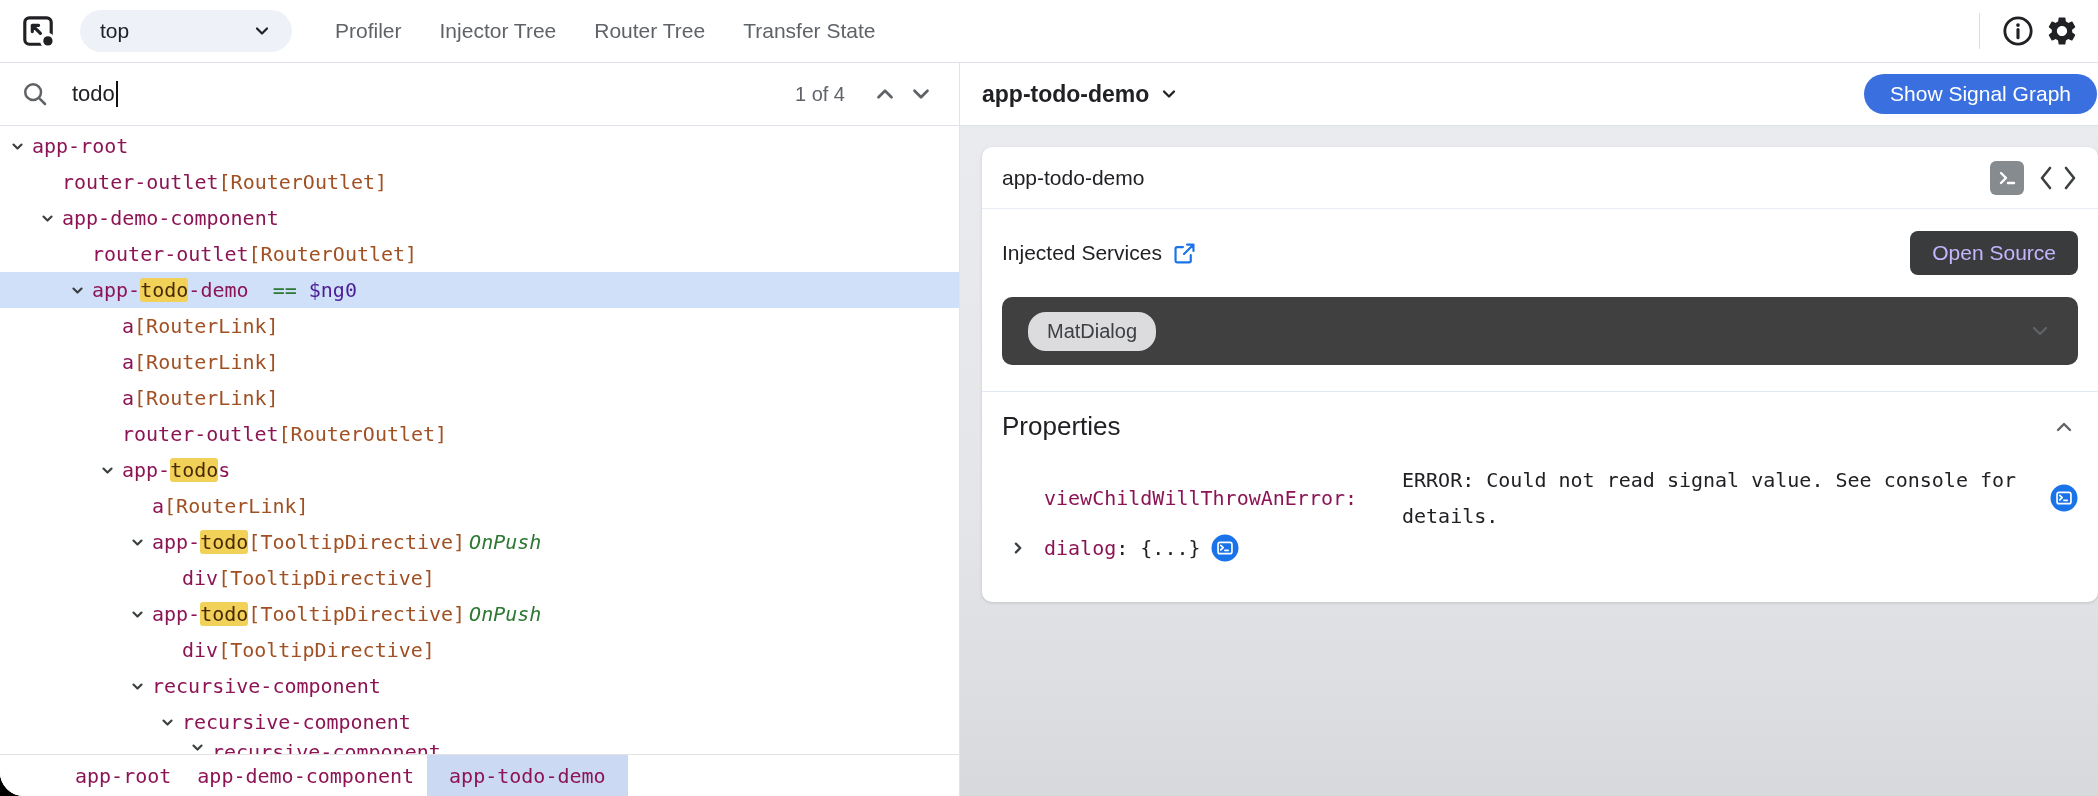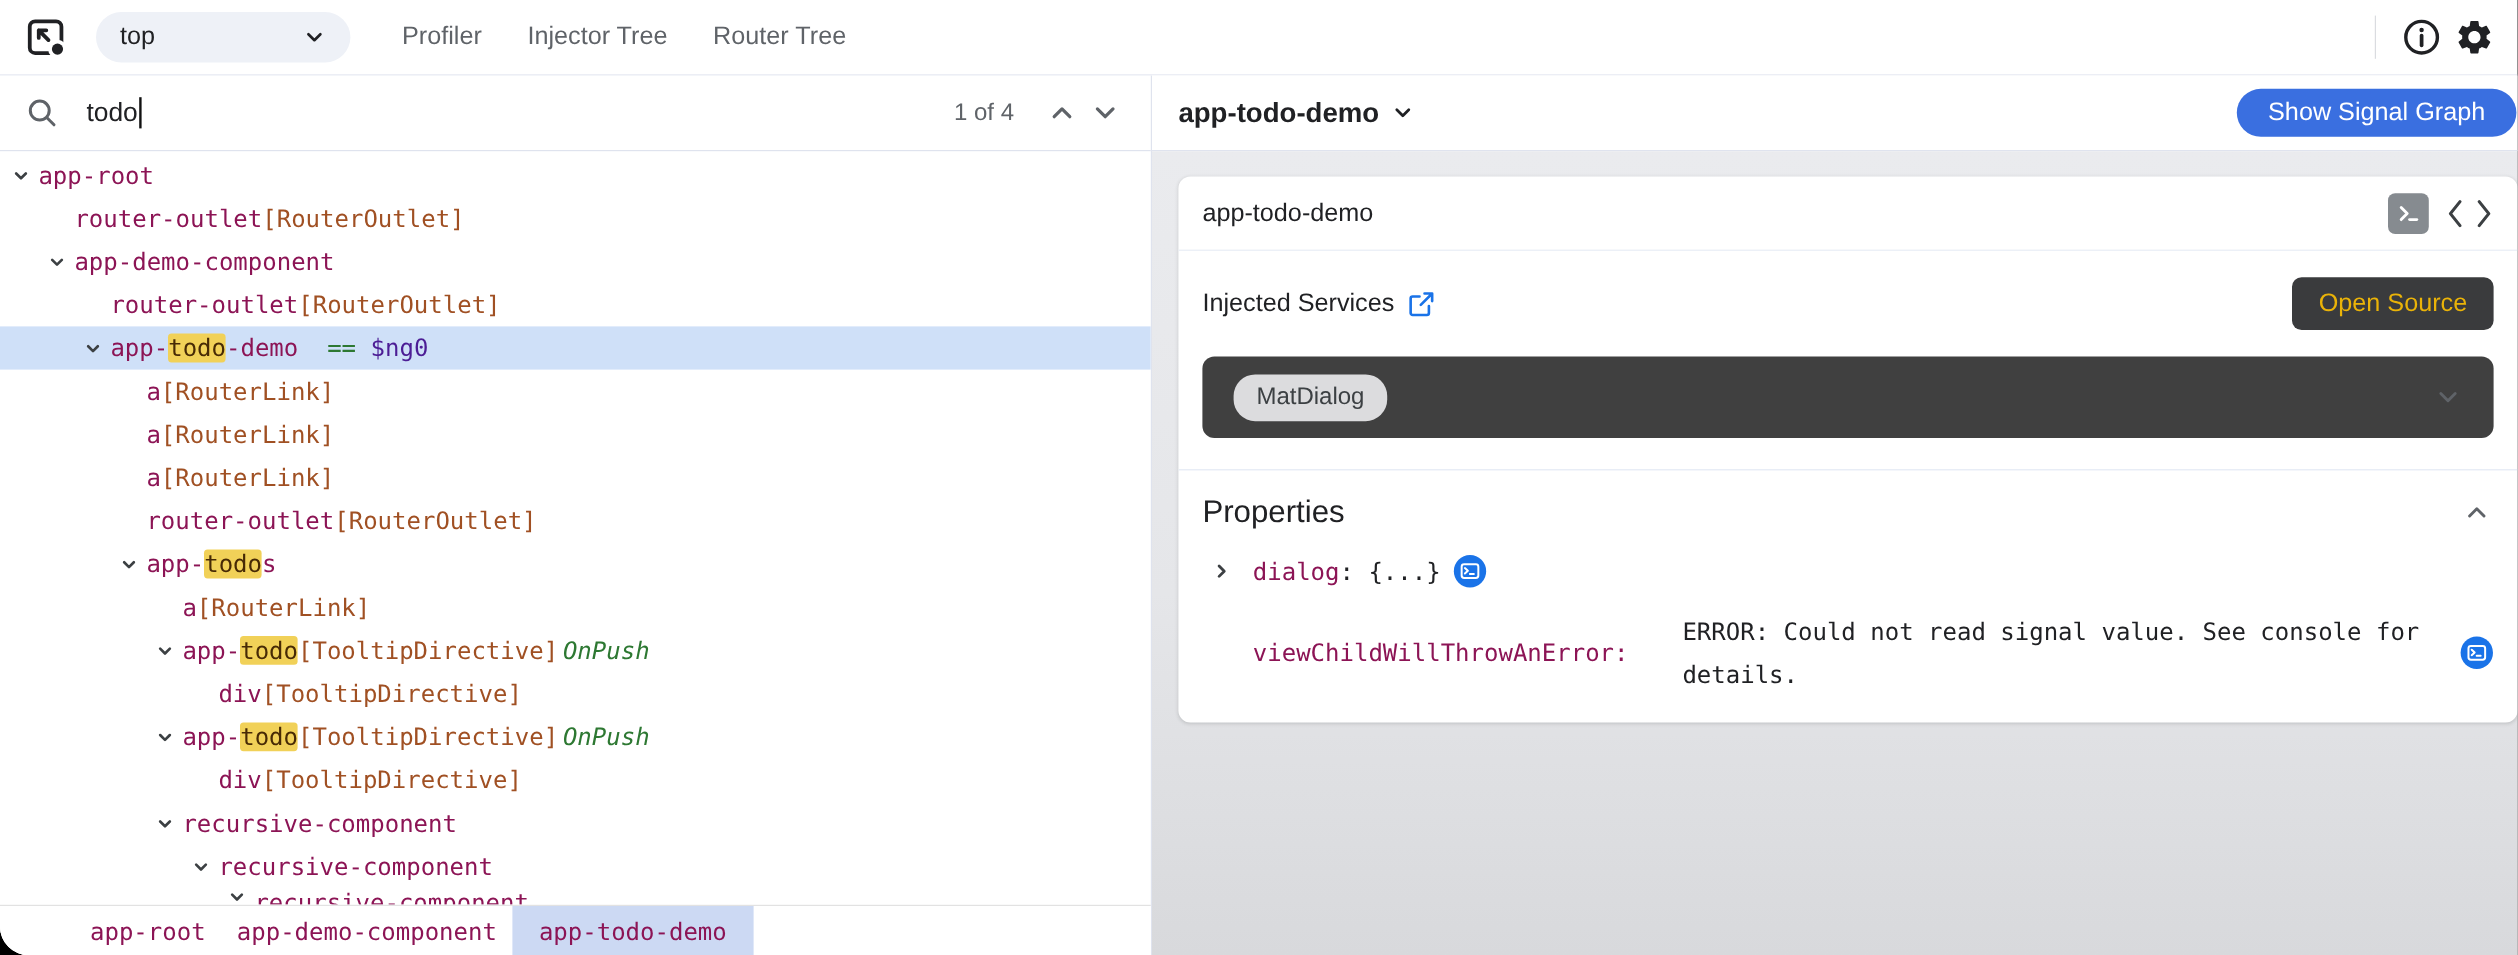--- a/index.html
+++ b/index.html
@@ -66,21 +66,21 @@
   .card { background:#fff; border-radius:10px; box-shadow:0 1px 3px rgba(60,64,67,.18); overflow:hidden; }
   .card-header { height:62px; display:flex; align-items:center; padding:0 20px; border-bottom:1px solid #e8edf6; }
   .card-title { font-size:21px; color:#202124; }
   .card-header-icons { margin-left:auto; display:flex; align-items:center; gap:14px; }
   .term-btn { width:34px; height:34px; border:none; border-radius:6px; background:#868b90; display:flex; align-items:center; justify-content:center; cursor:pointer; }
   .code-btn { width:40px; height:34px; border:none; background:none; display:flex; align-items:center; justify-content:center; cursor:pointer; }
   .section-row { display:flex; align-items:center; padding:22px 20px 8px 20px; }
   .section-label { font-size:21px; font-weight:500; color:#202124; display:flex; align-items:center; gap:10px; }
   .ext-link { display:flex; cursor:pointer; }
   .open-source-btn { margin-left:auto; height:44px; padding:0 22px; border:none; border-radius:8px; background:#3a3b3d;
-    color:#eab308; font-size:21px; font-family:"Liberation Sans", sans-serif; cursor:pointer; }
+    color:#c4b5fd; font-size:21px; font-family:"Liberation Sans", sans-serif; cursor:pointer; }
   .services-box { margin:14px 20px 26px 20px; height:68px; background:#404040; border-radius:10px;
     display:flex; align-items:center; padding:0 26px; }
   .chip { background:#dcdcde; border-radius:18px; padding:8px 19px; font-size:20px; color:#3c4043; cursor:default; }
   .services-chev { margin-left:auto; display:flex; cursor:pointer; }
   .card-divider { border-top:1px solid #e3e9f4; }
   .props-header { display:flex; align-items:center; padding:19px 22px 14px 20px; }
   .props-label { font-size:26px; color:#202124; }
   .props-chev { margin-left:auto; display:flex; cursor:pointer; }
   .props-body { padding:6px 20px 22px 28px; font-family:"DejaVu Sans Mono", monospace; }
   .prop-row { display:flex; align-items:center; }
@@ -114,20 +114,21 @@
       <span class="fs-chev">
         <svg width="20" height="20" viewBox="0 0 20 20" fill="none">
             <path d="M5 7.5 L10 12.5 L15 7.5" stroke="#202124" stroke-width="2.2" stroke-linecap="round" stroke-linejoin="round"></path>
           </svg>
       </span>
     </div>
     <nav class="tabs" id="tabs">
         <span class="tab">Profiler</span>
         <span class="tab">Injector Tree</span>
         <span class="tab">Router Tree</span>
+        <span class="tab">Transfer State</span>
       </nav>
     <div class="topbar-spacer"></div>
     <div class="topbar-divider"></div>
     <button class="icon-btn">
       <svg width="34" height="34" viewBox="0 0 24 24" fill="none">
         <circle cx="12" cy="12" r="9.3" stroke="#202124" stroke-width="2"></circle>
         <circle cx="12" cy="7.8" r="1.3" fill="#202124"></circle>
         <path d="M12 11 V16.8" stroke="#202124" stroke-width="2.2" stroke-linecap="round"></path>
       </svg>
     </button>
@@ -263,49 +264,49 @@
           <div class="card-divider"></div>
           <div class="props-header">
             <span class="props-label">Properties</span>
             <span class="props-chev">
               <svg width="24" height="24" viewBox="0 0 24 24" fill="none">
                   <path d="M6 15 L12 9 L18 15" stroke="#5f6368" stroke-width="2.4" stroke-linecap="round" stroke-linejoin="round"></path>
                 </svg>
             </span>
           </div>
           <div class="props-body" id="prop-rows">
+              <div class="prop-row split">
+                <span class="prop-caret"></span>
+                <span class="prop-key">viewChildWillThrowAnError:</span>
+                <span class="prop-value">ERROR: Could not read signal value. See console for details.</span>
+                <span class="console-icon">
+                  <svg width="28" height="28" viewBox="0 0 27 27">
+                    <circle cx="13.5" cy="13.5" r="13" fill="#1a73e8"></circle>
+                    <rect x="6.8" y="8" width="13.4" height="11" rx="2" fill="none" stroke="#fff" stroke-width="1.6"></rect>
+                    <path d="M9.4 11 L11.8 13.2 L9.4 15.4" stroke="#fff" stroke-width="1.6" fill="none" stroke-linecap="round" stroke-linejoin="round"></path>
+                    <path d="M13.4 15.8 H16.6" stroke="#fff" stroke-width="1.6" stroke-linecap="round"></path>
+                  </svg>
+                </span>
+              </div>
               <div class="prop-row inline">
                 <span class="prop-caret">
                   <svg width="16" height="16" viewBox="0 0 13 13" fill="none">
                     <path d="M4.8 3 L8.3 6.5 L4.8 10" stroke="#3c4043" stroke-width="1.9" stroke-linecap="round" stroke-linejoin="round"></path>
                   </svg>
                 </span>
                 <span class="prop-key">dialog</span>
                 <span class="prop-value">: {...}</span>
                 <span class="console-icon">
                   <svg width="28" height="28" viewBox="0 0 27 27">
                     <circle cx="13.5" cy="13.5" r="13" fill="#1a73e8"></circle>
                     <rect x="6.8" y="8" width="13.4" height="11" rx="2" fill="none" stroke="#fff" stroke-width="1.6"></rect>
                     <path d="M9.4 11 L11.8 13.2 L9.4 15.4" stroke="#fff" stroke-width="1.6" fill="none" stroke-linecap="round" stroke-linejoin="round"></path>
                     <path d="M13.4 15.8 H16.6" stroke="#fff" stroke-width="1.6" stroke-linecap="round"></path>
                   </svg>
                 </span>
               </div>
-              <div class="prop-row split">
-                <span class="prop-caret"></span>
-                <span class="prop-key">viewChildWillThrowAnError:</span>
-                <span class="prop-value">ERROR: Could not read signal value. See console for details.</span>
-                <span class="console-icon">
-                  <svg width="28" height="28" viewBox="0 0 27 27">
-                    <circle cx="13.5" cy="13.5" r="13" fill="#1a73e8"></circle>
-                    <rect x="6.8" y="8" width="13.4" height="11" rx="2" fill="none" stroke="#fff" stroke-width="1.6"></rect>
-                    <path d="M9.4 11 L11.8 13.2 L9.4 15.4" stroke="#fff" stroke-width="1.6" fill="none" stroke-linecap="round" stroke-linejoin="round"></path>
-                    <path d="M13.4 15.8 H16.6" stroke="#fff" stroke-width="1.6" stroke-linecap="round"></path>
-                  </svg>
-                </span>
-              </div>
             </div>
         </div>
       </div>
     </div>
 
   </div>
 </div>
 
 </body></html>

